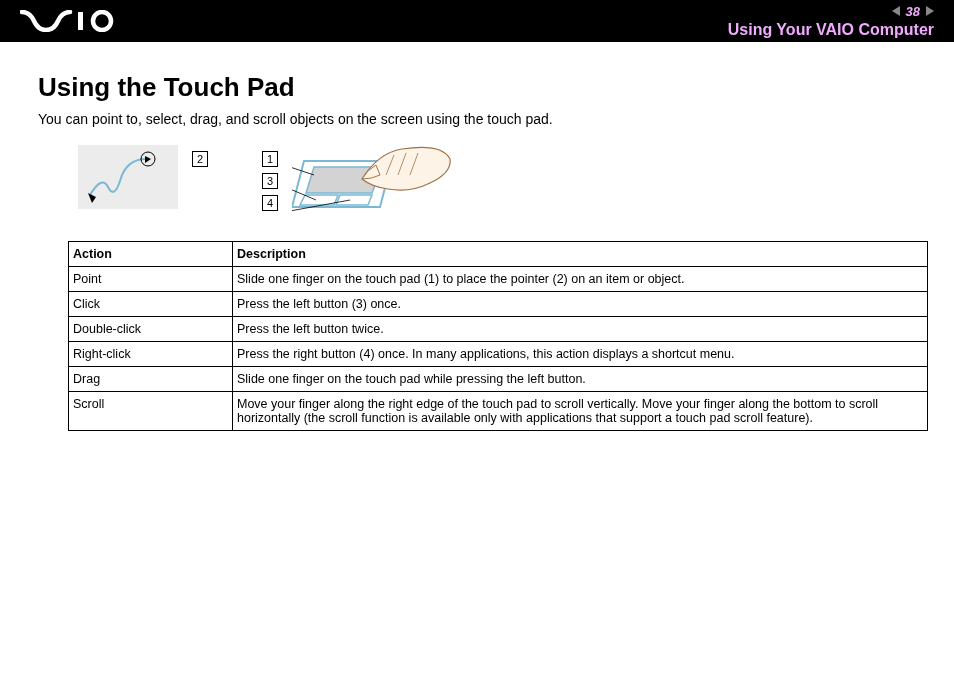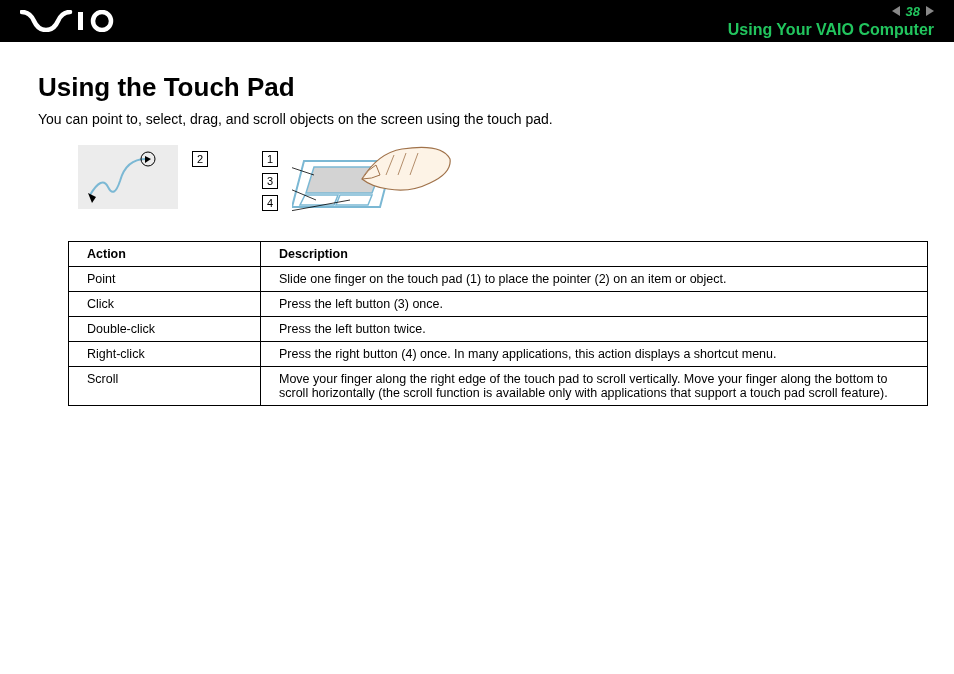--- a/index.html
+++ b/index.html
@@ -18,21 +18,21 @@
     justify-content: space-between;
     padding: 0 20px;
   }
   .vaio-logo {
     color: #fff;
     display: flex;
     align-items: center;
   }
   .header-right {
     text-align: right;
-    color: #22c55e;
+    color: #f0abfc;
     font-size: 12px;
     display: flex;
     flex-direction: column;
     align-items: flex-end;
     gap: 2px;
   }
   .page-nav {
     display: flex;
     align-items: center;
     gap: 6px;
@@ -112,21 +112,21 @@
   }
   table.actions {
     border-collapse: collapse;
     width: 860px;
     margin-left: 30px;
     font-size: 12.5px;
   }
   table.actions th,
   table.actions td {
     border: 1px solid #000;
-    padding: 5px 18px;
+    padding: 5px 4px;
     text-align: left;
     vertical-align: top;
   }
   table.actions th {
     font-weight: bold;
     background: #fff;
   }
   table.actions th:first-child,
   table.actions td:first-child {
     width: 155px;
@@ -218,18 +218,22 @@
       </tr>
       <tr>
         <td>Double-click</td>
         <td>Press the left button twice.</td>
       </tr>
       <tr>
         <td>Right-click</td>
         <td>Press the right button (4) once. In many applications, this action displays a shortcut menu.</td>
       </tr>
       <tr>
+        <td>Drag</td>
+        <td>Slide one finger on the touch pad while pressing the left button.</td>
+      </tr>
+      <tr>
         <td>Scroll</td>
         <td>Move your finger along the right edge of the touch pad to scroll vertically. Move your finger along the bottom to scroll horizontally (the scroll function is available only with applications that support a touch pad scroll feature).</td>
       </tr>
     </tbody>
   </table>
 </div>
 
 </body></html>

